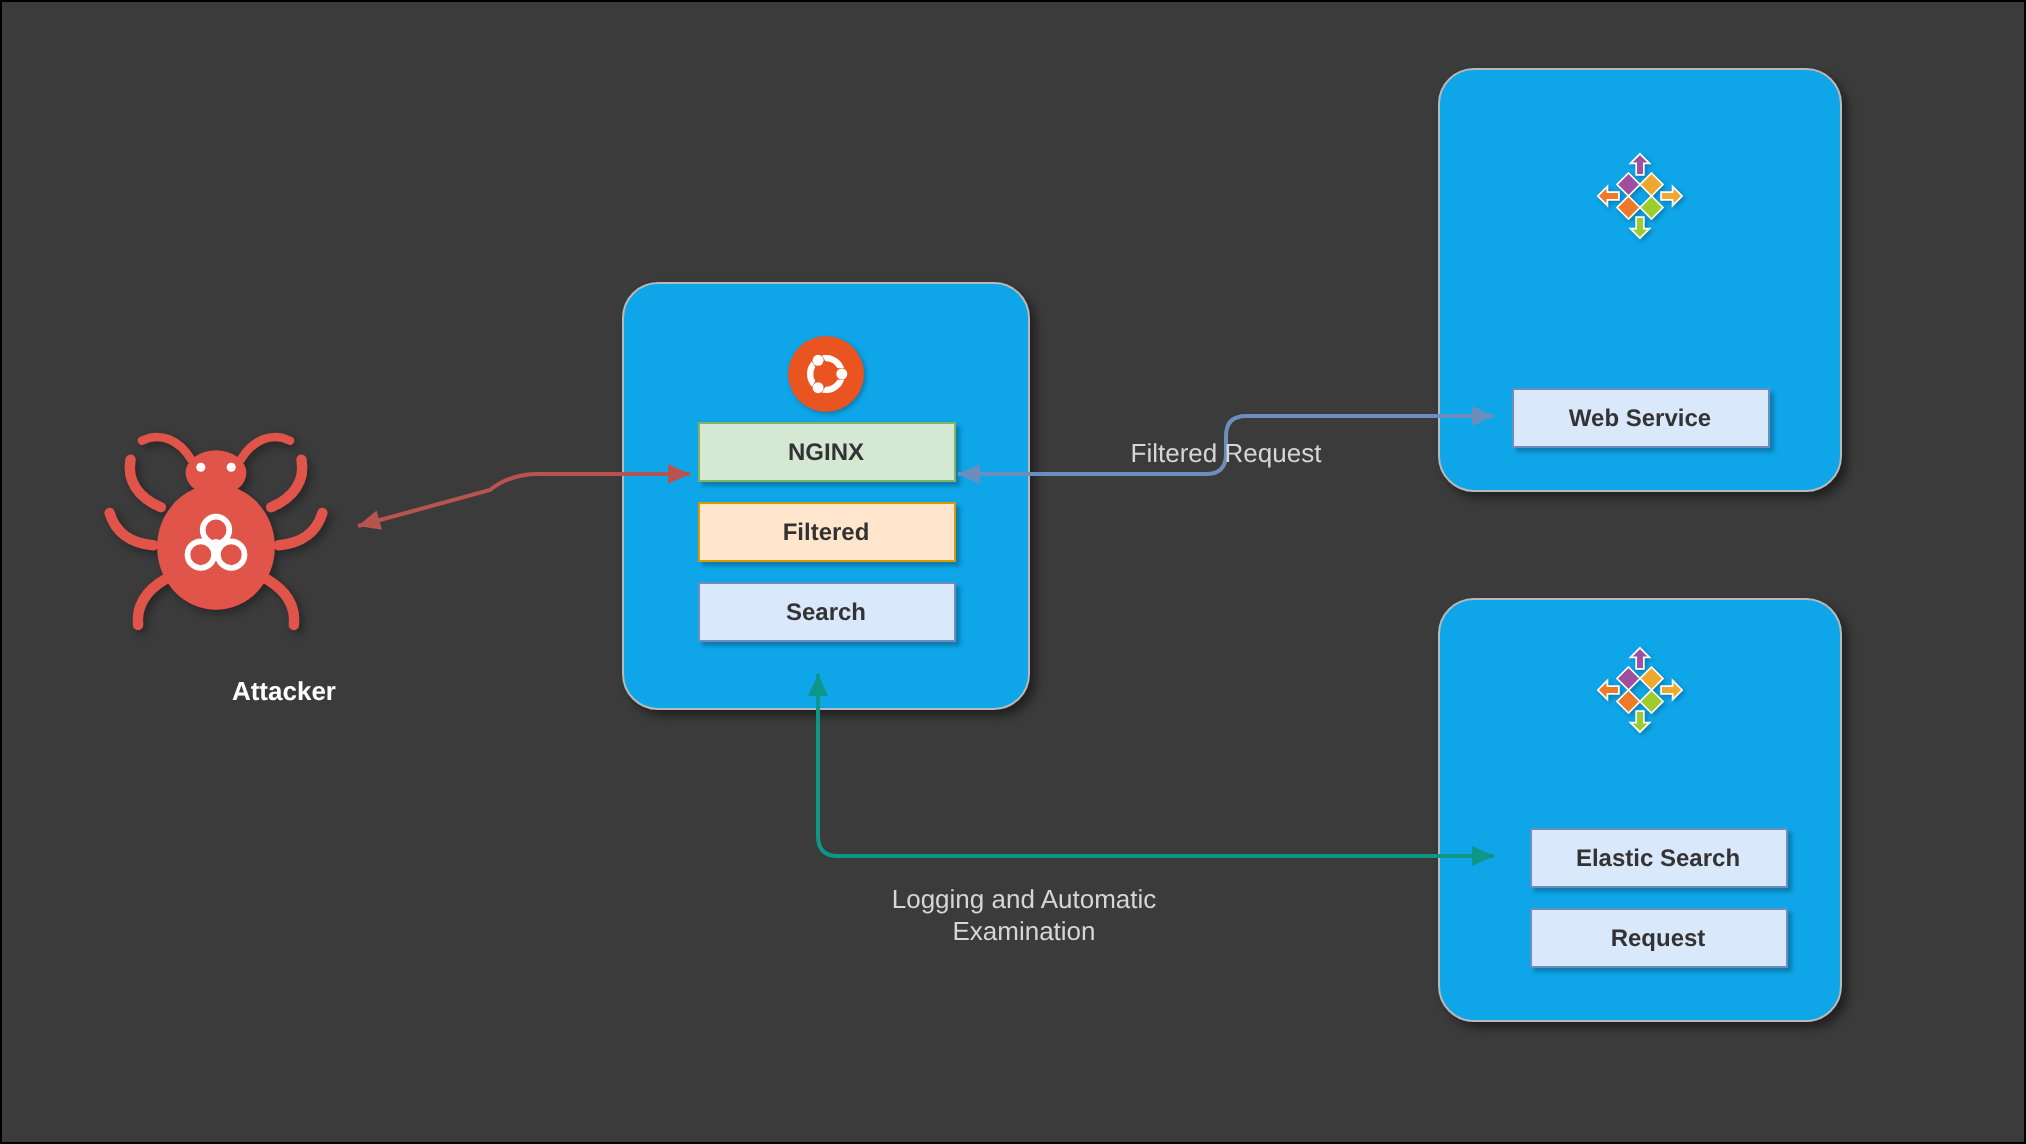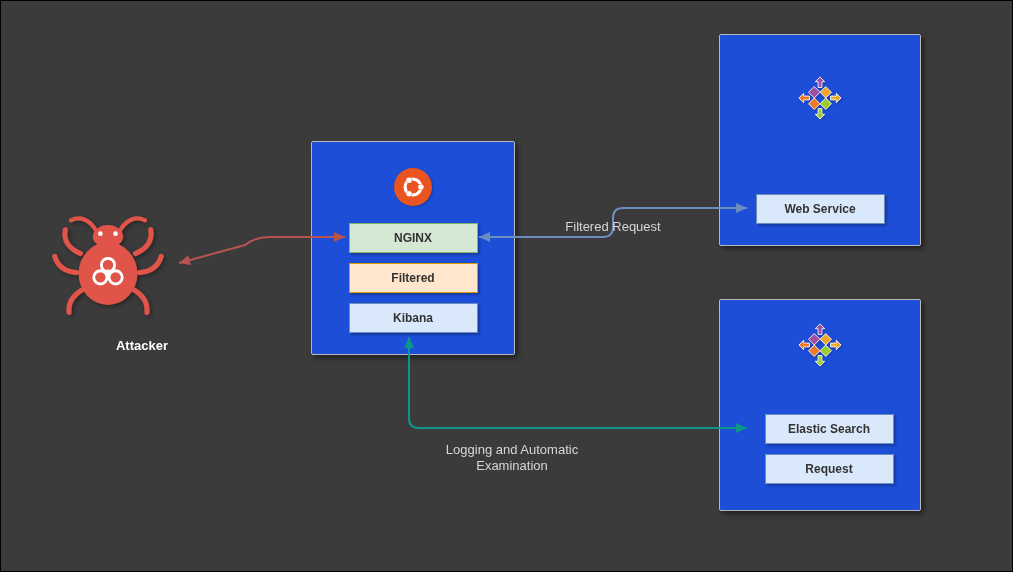--- a/index.html
+++ b/index.html
@@ -3,42 +3,42 @@
 <meta charset="utf-8">
 <style>
   html,body{margin:0;padding:0;background:#3b3b3b;font-family:"Liberation Sans","DejaVu Sans",sans-serif;}
   #canvas{position:relative;width:1013px;height:572px;background:#3b3b3b;border:1px solid #000;box-sizing:border-box;overflow:hidden;}
 
   
   #connectors{position:absolute;left:0;top:0;width:1013px;height:572px;z-index:5;pointer-events:none;}
   #connectors path.edge{fill:none;stroke-width:2;}
 
   
-  .node{position:absolute;background:#1d4ed8;border:1px solid #b9b9b9;border-radius:2px;
+  .node{position:absolute;background:#0ea5e9;border:1px solid #b9b9b9;border-radius:18px;
         box-shadow:3px 3px 5px rgba(0,0,0,0.45);z-index:2;}
   .node .os-icon{position:absolute;left:50%;transform:translateX(-50%);filter:drop-shadow(1px 1px 1px rgba(0,0,0,.25));}
   .comp-stack{position:absolute;left:0;right:0;display:flex;flex-direction:column;align-items:center;gap:10px;}
   .comp{width:127px;height:28px;border:1px solid #999;display:flex;align-items:center;justify-content:center;
         font-size:12px;font-weight:bold;color:#333;box-shadow:2px 2px 2px rgba(0,0,0,0.25);}
 
   
   #attacker-icon{position:absolute;left:50px;top:212px;width:114px;height:104px;z-index:2;
         filter:drop-shadow(2px 2px 2px rgba(0,0,0,.35));}
   #attacker-label{position:absolute;left:47px;top:337px;width:120px;text-align:right;
         color:#ffffff;font-weight:bold;font-size:13px;z-index:2;}
 
   
   .edge-label{position:absolute;color:#d6d6d6;font-size:13px;line-height:16px;text-align:center;z-index:6;}
   #filtered-label{left:531px;top:178px;width:162px;margin-top:40px;}
   #logging-label{left:426px;top:441px;width:170px;}
 
   
   #node-gateway{left:310px;top:140px;width:202px;height:212px;}
   #node-gateway .os-icon{top:26px;}
-  #node-gateway .comp-stack{top:81px;}
+  #node-gateway .comp-stack{top:69px;}
   #node-web{left:718px;top:33px;width:200px;height:210px;}
   #node-web .os-icon{top:40px;}
   #node-web .comp-stack{top:159px;}
   #node-analytics{left:718px;top:298px;width:200px;height:210px;}
   #node-analytics .os-icon{top:22px;}
   #node-analytics .comp-stack{top:114px;padding-left:18px;}
 
   .hidden-defs{position:absolute;width:0;height:0;overflow:hidden;}
 </style>
 </head>
@@ -120,21 +120,21 @@
       </g>
       <g fill="#ffffff">
         <circle cx="25.5" cy="18" r="2.6"></circle>
         <circle cx="14.25" cy="24.5" r="2.6"></circle>
         <circle cx="14.25" cy="11.5" r="2.6"></circle>
       </g>
     </svg>
     <div class="comp-stack">
       <div class="comp" style="background-color: rgb(213, 232, 212); border-color: rgb(130, 179, 102);">NGINX</div>
       <div class="comp" style="background-color: rgb(255, 230, 204); border-color: rgb(215, 155, 0);">Filtered</div>
-      <div class="comp" style="background-color: rgb(218, 232, 252); border-color: rgb(108, 142, 191);">Kibana</div>
+      <div class="comp" style="background-color: rgb(218, 232, 252); border-color: rgb(108, 142, 191);">Search</div>
     </div>
   </div>
 
   <div class="node" id="node-web">
     <svg class="os-icon" width="46" height="46">
       <use href="#centos-sym"></use>
     </svg>
     <div class="comp-stack">
       <div class="comp" style="background-color: rgb(218, 232, 252); border-color: rgb(108, 142, 191);">Web Service</div>
     </div>

